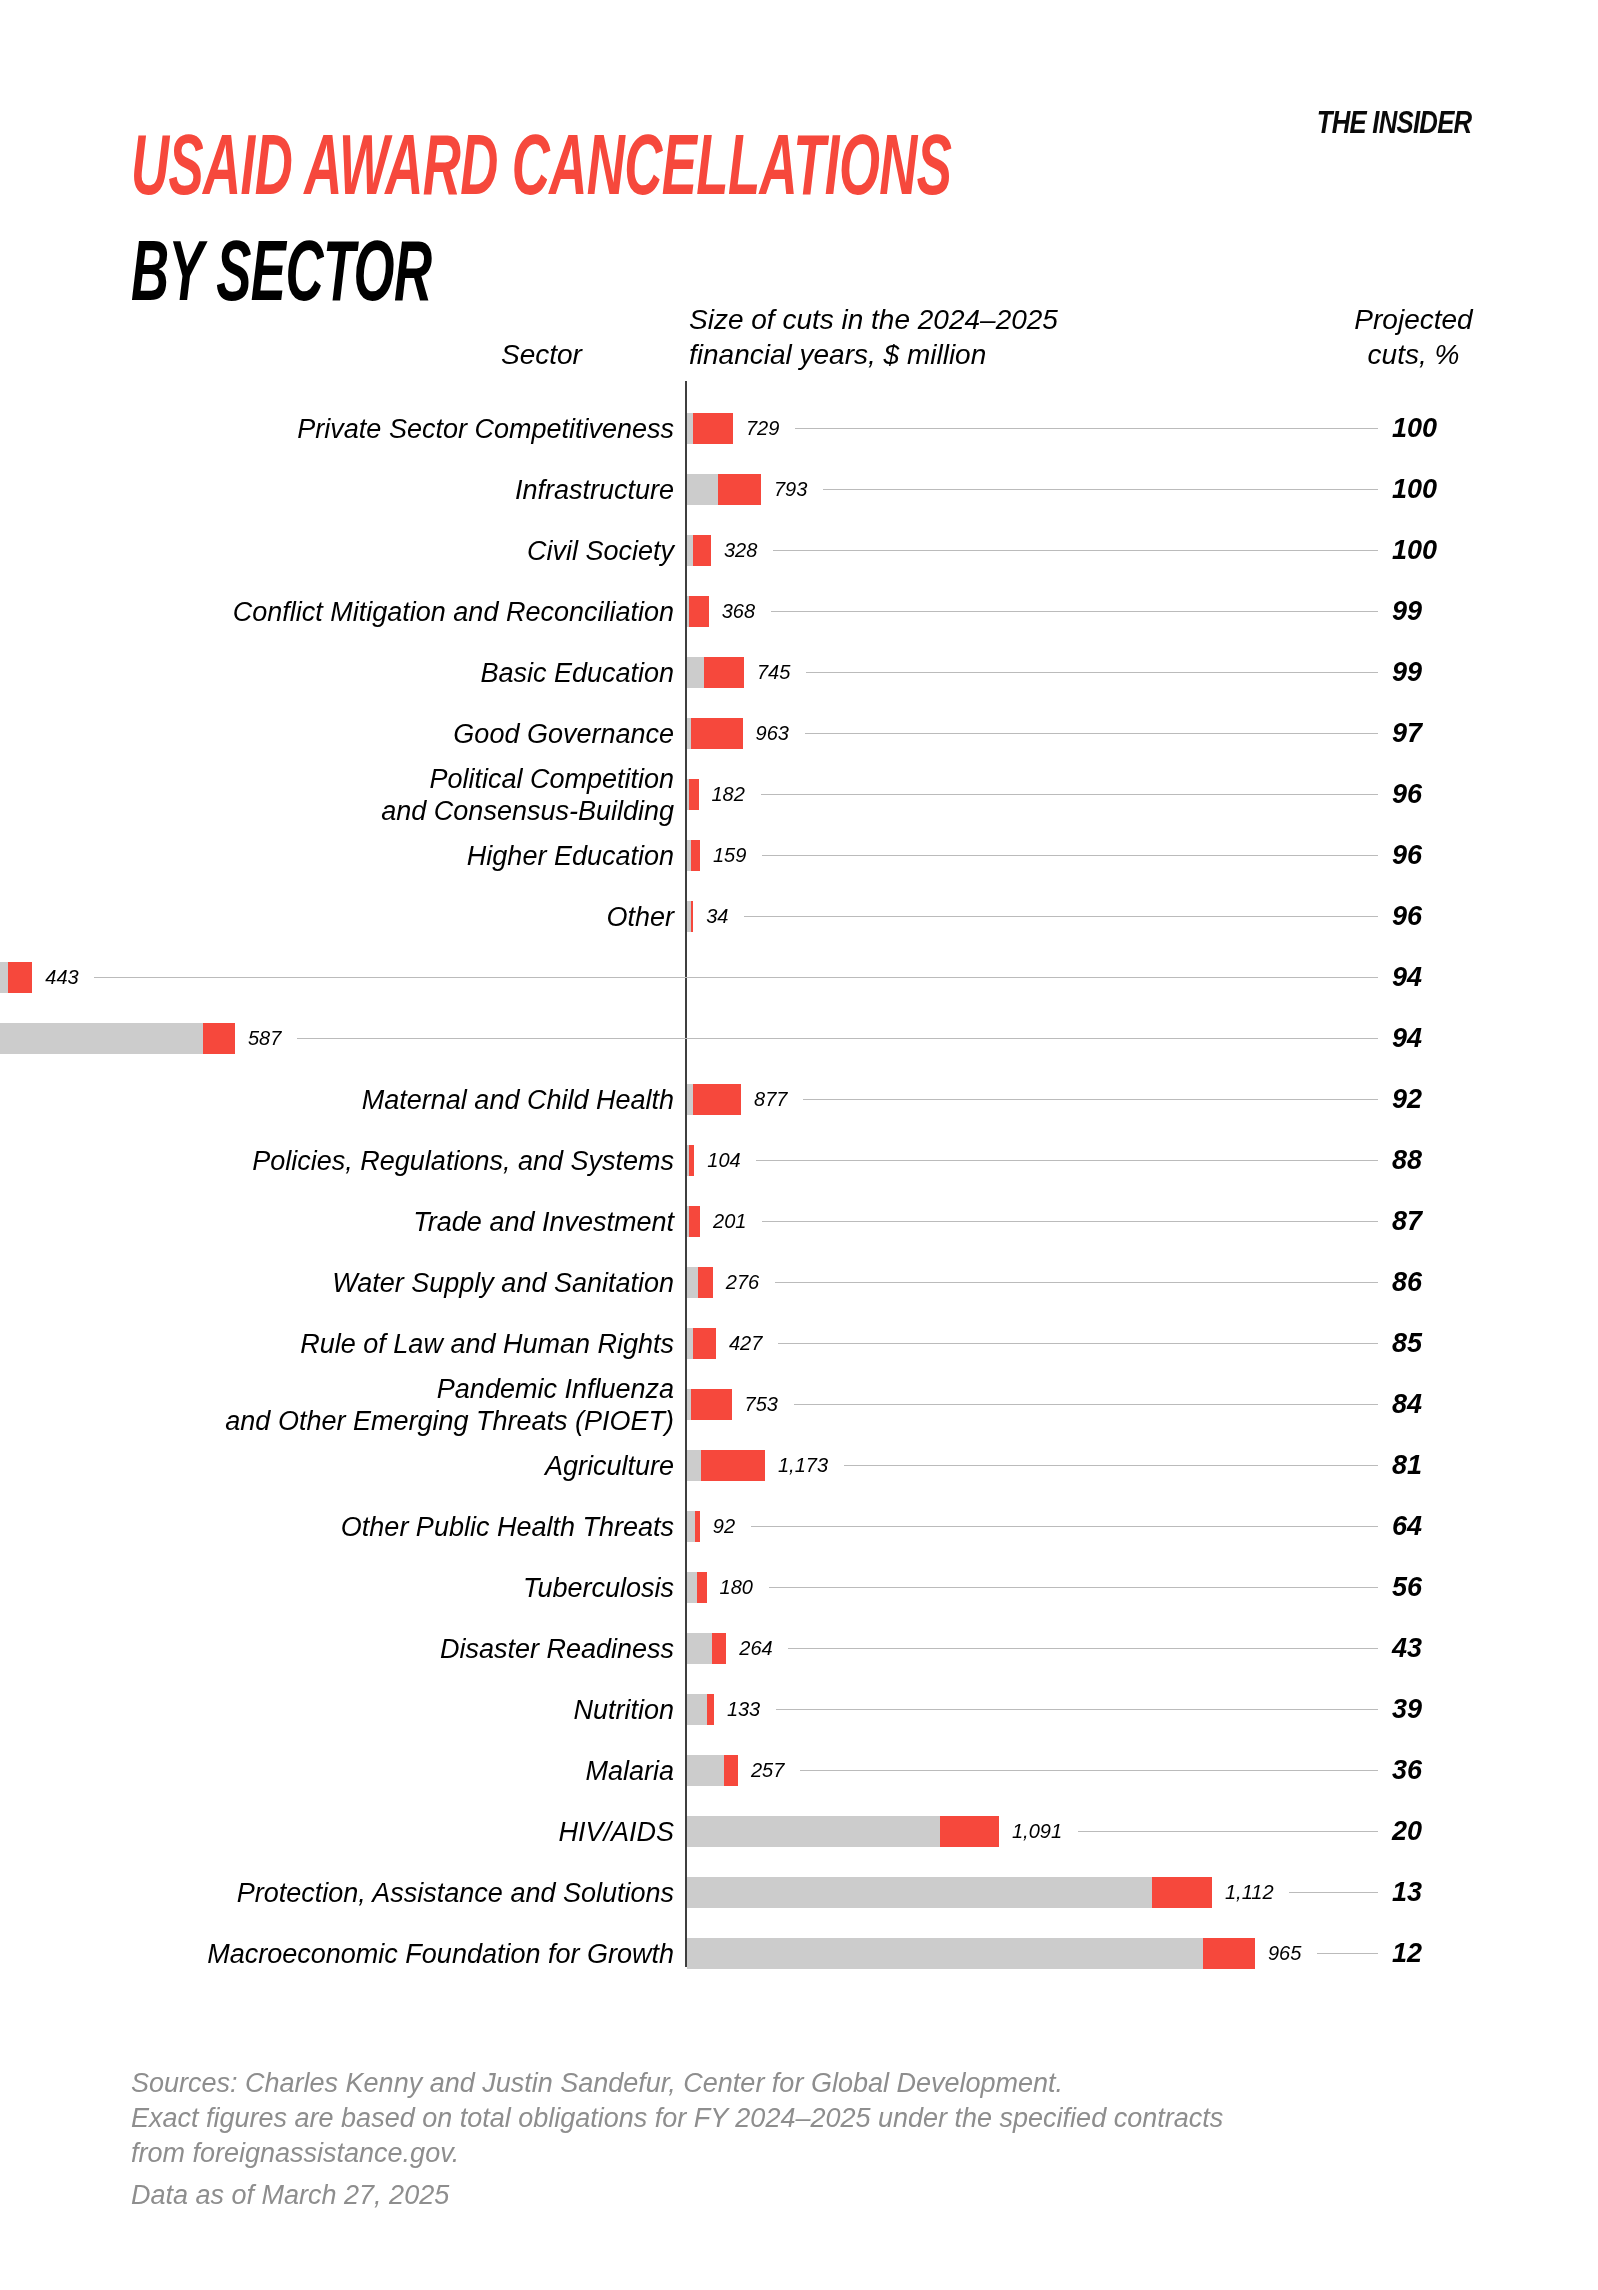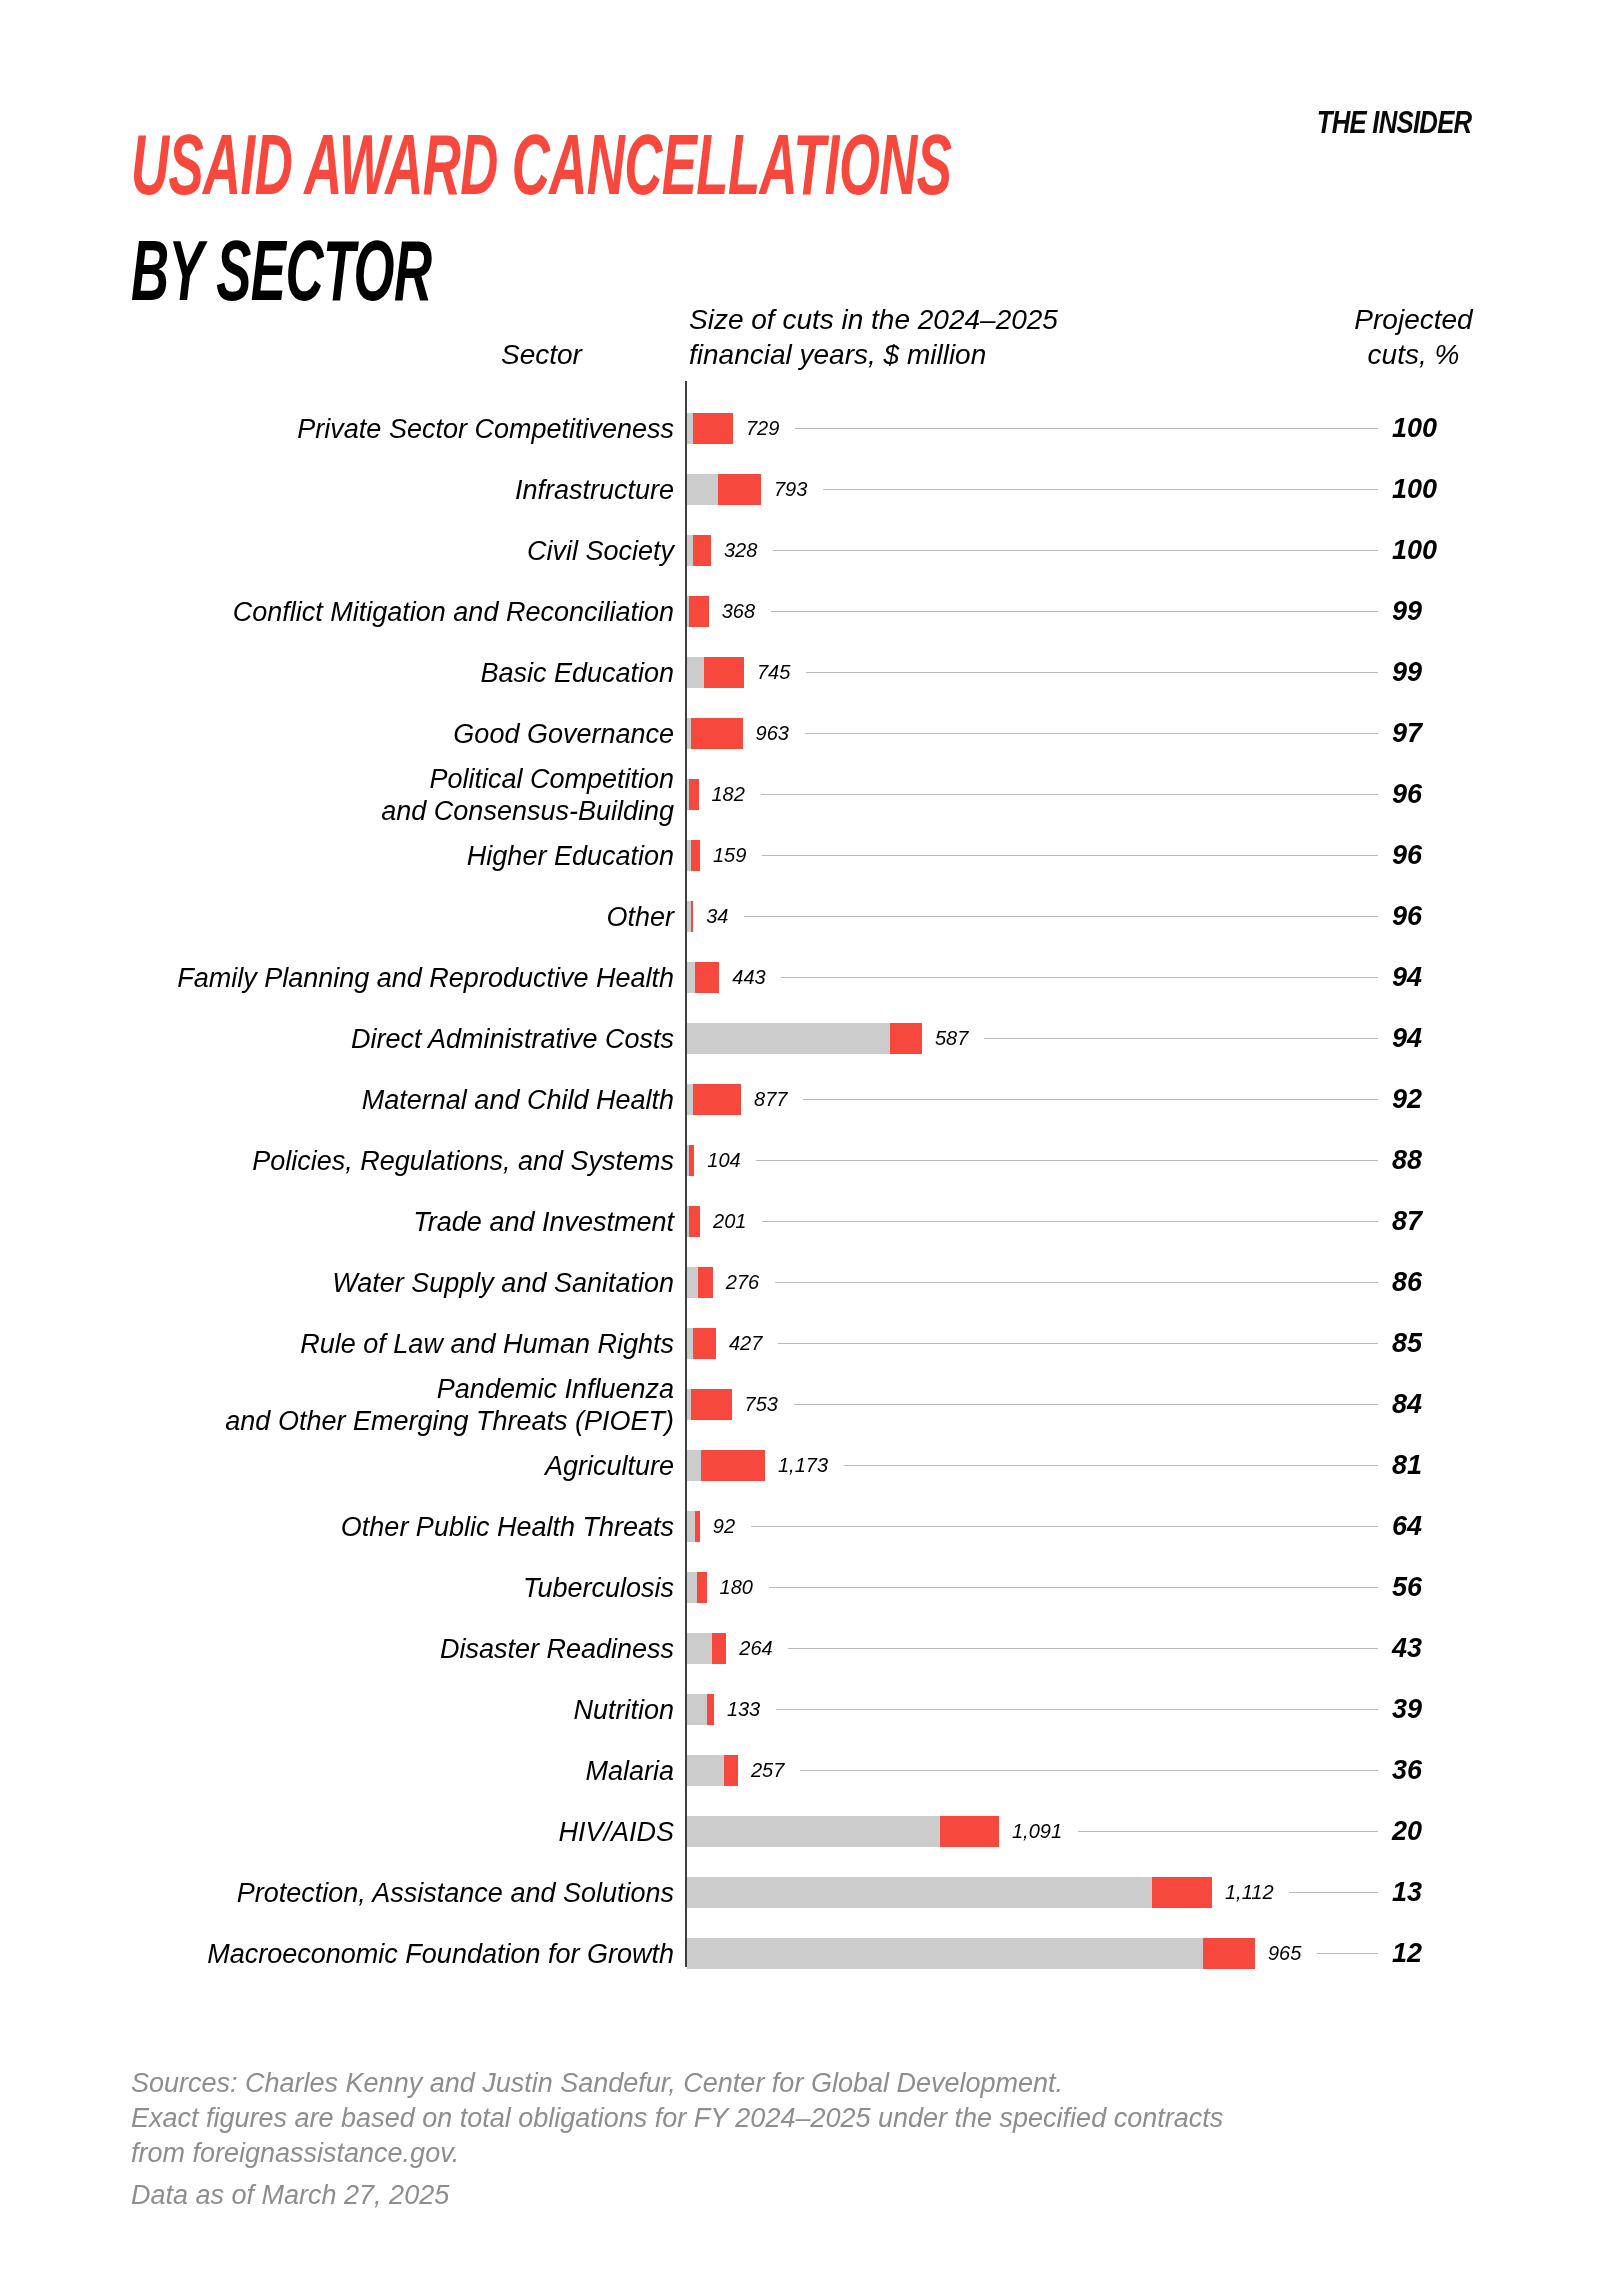--- a/index.html
+++ b/index.html
@@ -171,33 +171,31 @@
           <div class="bar">
             <div class="bar-remaining" style="width: 4.4px;"></div>
             <div class="bar-cut" style="width: 1.8px;"></div>
           </div>
           <div class="value">34</div>
           <div class="connector"></div>
           <div class="pct">96</div>
         </div>
       </div>
       <div class="row">
-        <div class="row-label">Family Planning and Reproductive Health</div>
         <div class="row-body">
           <div class="bar">
             <div class="bar-remaining" style="width: 8.3px;"></div>
             <div class="bar-cut" style="width: 24px;"></div>
           </div>
           <div class="value">443</div>
           <div class="connector"></div>
           <div class="pct">94</div>
         </div>
       </div>
       <div class="row">
-        <div class="row-label">Direct Administrative Costs</div>
         <div class="row-body">
           <div class="bar">
             <div class="bar-remaining" style="width: 203px;"></div>
             <div class="bar-cut" style="width: 32px;"></div>
           </div>
           <div class="value">587</div>
           <div class="connector"></div>
           <div class="pct">94</div>
         </div>
       </div>

